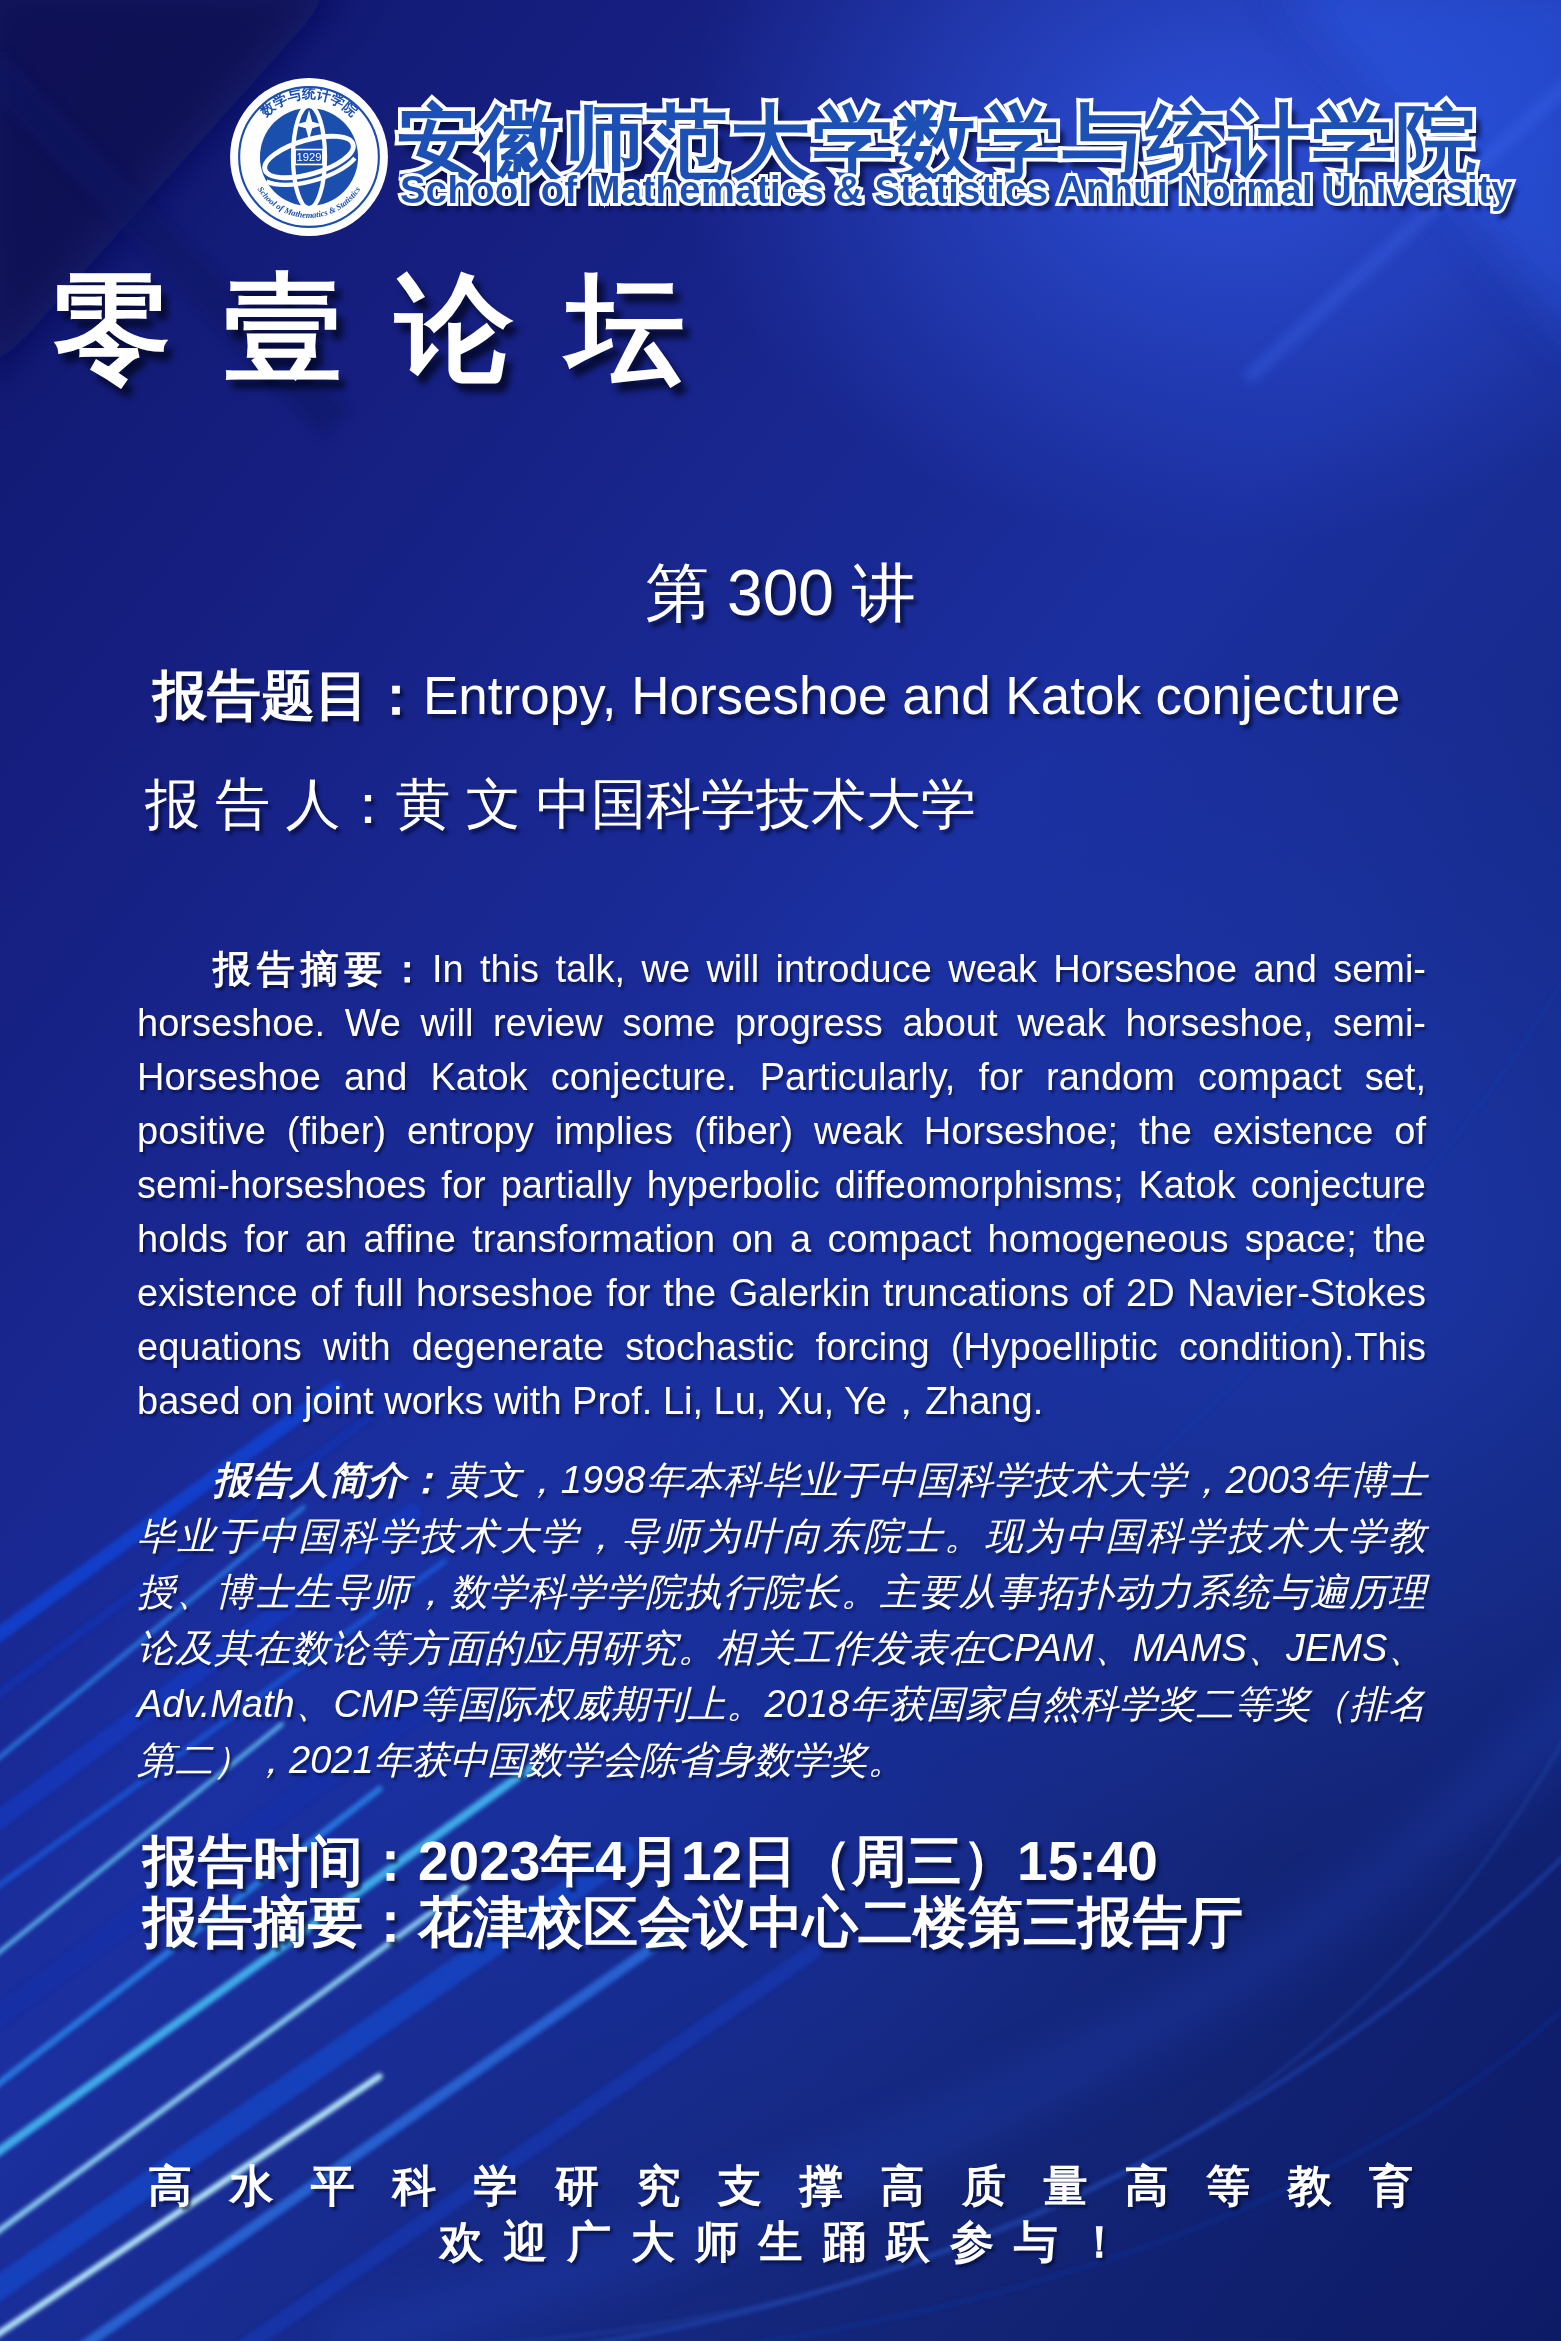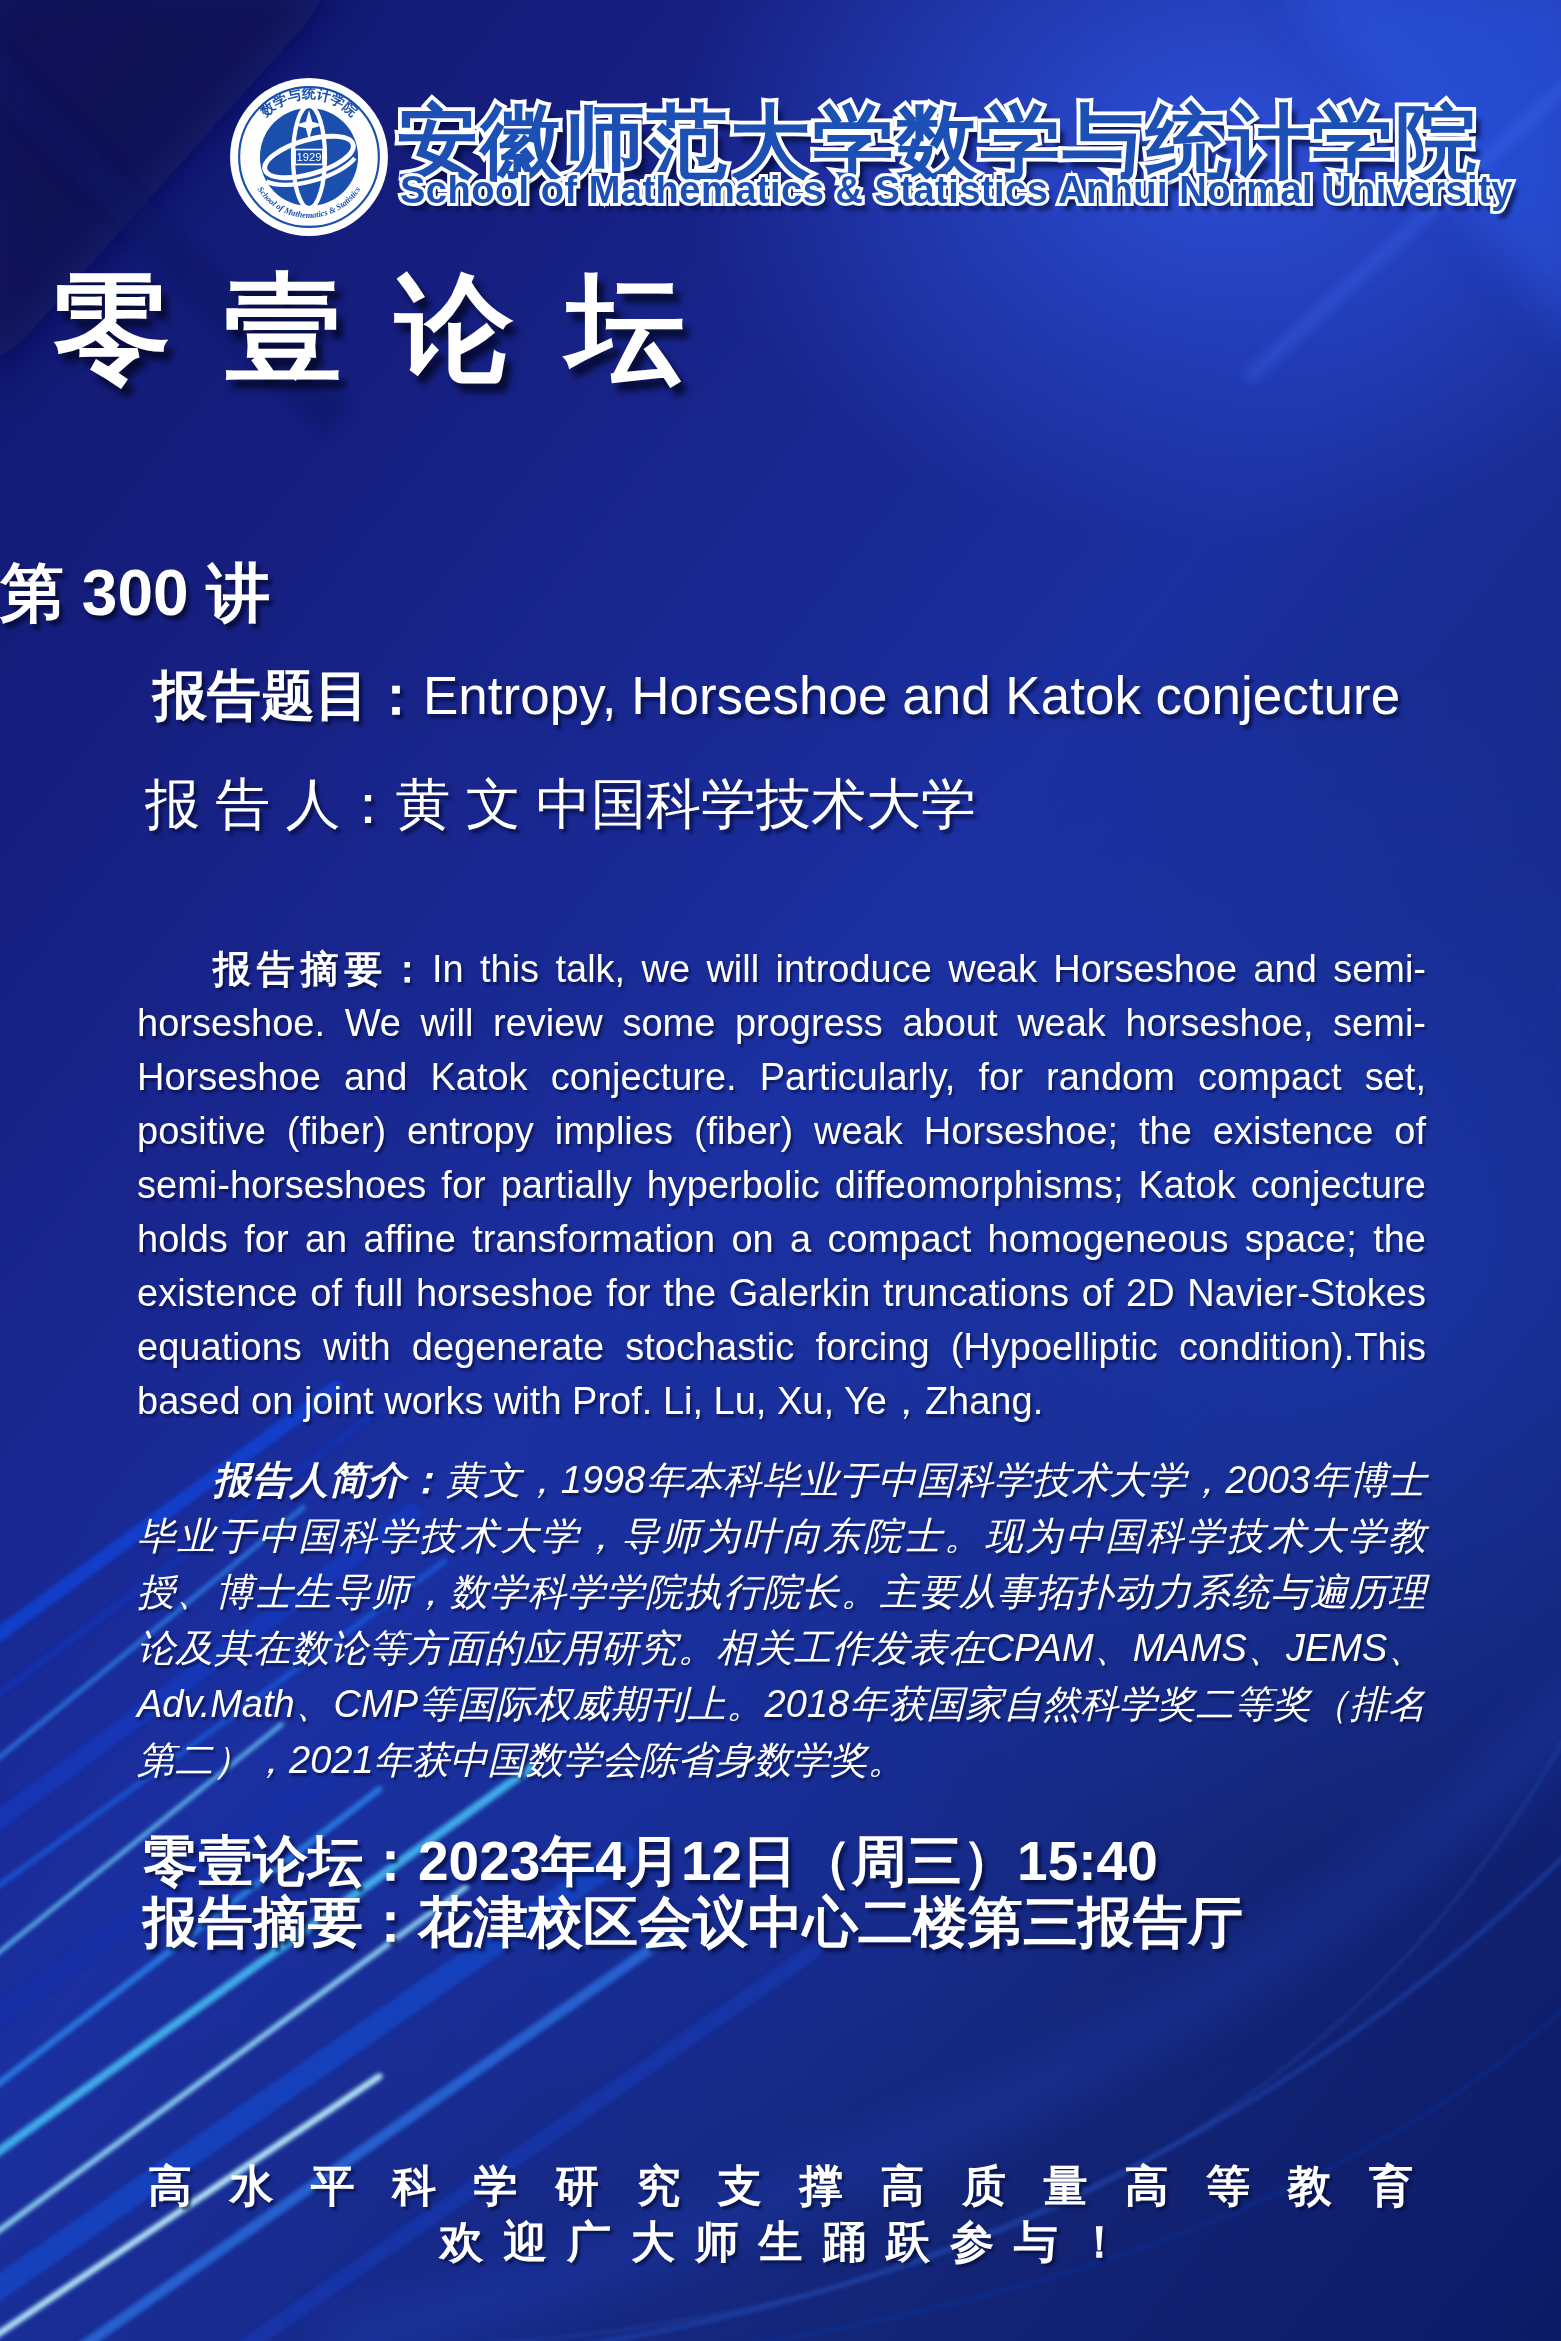--- a/index.html
+++ b/index.html
@@ -39,21 +39,21 @@
   .forum-title, .forum-subtitle {
     position: absolute; left: 0; width: 100%; text-align: left;
     font-family: "DejaVu Serif", serif; font-weight: bold; color: #ffffff;
     text-shadow: 6.5px 8.7px 6.5px rgba(3,8,40,0.85);
   }
   .forum-title    { top: 250px; font-size: 118px; letter-spacing: 0.45em; padding-left: 0.45em; }
   .forum-subtitle { top: 389px; font-size: 100px; letter-spacing: 0.08em; padding-left: 0.08em; }
 
   .lecture-no {
     position: absolute; left: 0; top: 550px; width: 100%;
-    font-size: 64px; font-weight: bold; color: #ffffff;
+    text-align: center; font-size: 64px; font-weight: normal; color: #ffffff;
     text-shadow: 3.8px 4.9px 3.8px rgba(3,8,40,0.7);
   }
 
   
   .line { position: absolute; white-space: nowrap; color: #ffffff;
           text-shadow: 3.3px 3.8px 3.3px rgba(2,8,45,0.65); }
   .talk-title { left: 153px; top: 660px; font-size: 54px; }
   .talk-title .lab { font-weight: bold; }
   .talk-title .val { font-weight: normal; font-size: 53px; }
   .speaker    { left: 145px; top: 768px; font-size: 55px; font-weight: normal; }
@@ -179,21 +179,21 @@
   <div class="bodytext">
     <p class="abstract">
       <span class="p-label">报告摘要：</span><span>In this talk, we will introduce weak Horseshoe and semi-horseshoe. We will review some progress about weak horseshoe, semi-Horseshoe and Katok conjecture. Particularly, for random compact set, positive (fiber) entropy implies (fiber) weak Horseshoe; the existence of semi-horseshoes for partially hyperbolic diffeomorphisms; Katok conjecture holds for an affine transformation on a compact homogeneous space; the existence of full horseshoe for the Galerkin truncations of 2D Navier-Stokes equations with degenerate stochastic forcing (Hypoelliptic condition).This based on joint works with Prof. Li, Lu, Xu, Ye，Zhang.</span>
     </p>
     <p class="bio">
       <span class="p-label">报告人简介：</span><span>黄文，1998年本科毕业于中国科学技术大学，2003年博士毕业于中国科学技术大学，导师为叶向东院士。现为中国科学技术大学教授、博士生导师，数学科学学院执行院长。主要从事拓扑动力系统与遍历理论及其在数论等方面的应用研究。相关工作发表在CPAM、MAMS、JEMS、Adv.Math、CMP等国际权威期刊上。2018年获国家自然科学奖二等奖（排名第二），2021年获中国数学会陈省身数学奖。</span>
     </p>
   </div>
 
   <div class="line sched-time">
-    <span>零壹论坛：</span><span>2023年4月12日（周三）15:40</span>
+    <span>报告时间：</span><span>2023年4月12日（周三）15:40</span>
   </div>
   <div class="line sched-venue">
     <span>报告摘要：</span><span>花津校区会议中心二楼第三报告厅</span>
   </div>
 
   <div class="slogan slogan-1">高水平科学研究支撑高质量高等教育</div>
   <div class="slogan slogan-2">欢迎广大师生踊跃参与！</div>
 
 </div>
 

